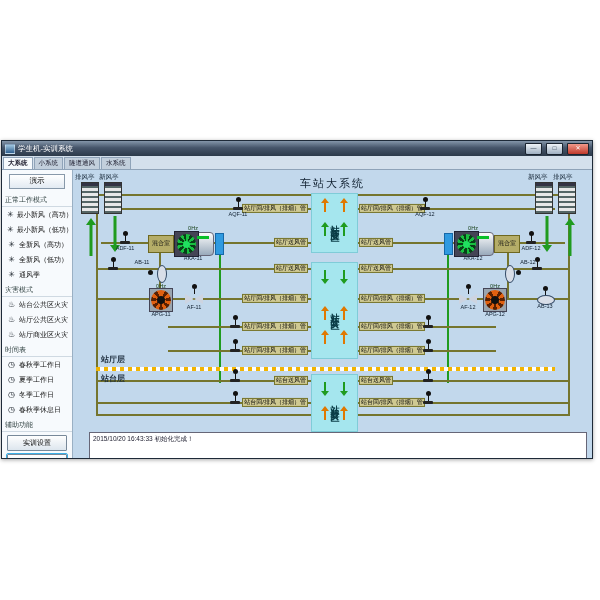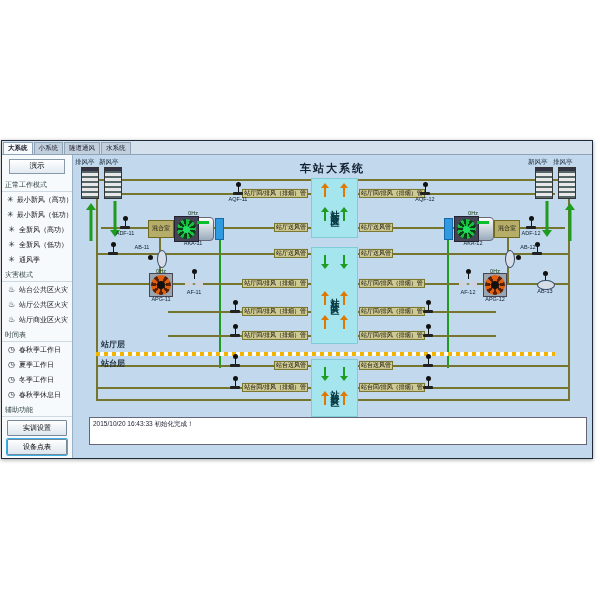--- a/index.html
+++ b/index.html
@@ -15,21 +15,21 @@
   .tab.active{background:#f6fafd;font-weight:bold;}
   .content{flex:1;display:flex;overflow:hidden;}
   .sidebar{width:70px;background:#f7fafd;border-right:1px solid #9ab0c4;overflow:hidden;flex:0 0 auto;}
   .demo-btn{display:block;width:54px;margin:4px auto 3px;height:13px;font-size:7.5px;line-height:12px;text-align:center;background:linear-gradient(#ffffff,#e2eaf2);border:1px solid #8899aa;}
   .side-header{font-size:7px;color:#344;padding:3px 3px 1px;border-bottom:1px solid #cfd9e2;white-space:nowrap;}
   .side-item{display:flex;align-items:center;gap:3px;height:15px;padding-left:5px;color:#111;font-size:7px;white-space:nowrap;}
   .side-icon{font-size:8px;line-height:8px;width:9px;text-align:center;color:#101820;}
   .side-btn{display:block;width:58px;margin:3px auto;height:14px;font-size:7px;text-align:center;line-height:13px;background:linear-gradient(#fefefe,#dde6ee);border:1px solid #778899;border-radius:1px;white-space:nowrap;}
   .side-btn.focused{outline:1px solid #3ab0e8;}
   .main{flex:1;position:relative;background:#c2d8ec;overflow:hidden;}
-  .diag-title{position:absolute;top:6px;left:0;right:0;text-align:center;font-size:11px;font-weight:bold;color:#102030;letter-spacing:2px;z-index:7;}
+  .diag-title{position:absolute;top:6px;left:0;right:0;text-align:center;font-size:11px;font-weight:normal;color:#102030;letter-spacing:2px;z-index:7;}
   .line{position:absolute;z-index:1;}
   .line.duct{background:#75752e;}
   .line.green{background:#1f9b1f;}
   .chip{position:absolute;transform:translateY(-55%);font-size:6px;line-height:1.2;background:#cfc992;border:1px solid #75752e;color:#000;padding:0 1px;white-space:nowrap;z-index:5;}
   .zone{position:absolute;background:#a5e6ee;border:1px solid #7fccd8;z-index:3;display:flex;align-items:center;justify-content:center;}
   .zone-label{writing-mode:vertical-rl;text-orientation:upright;font-size:9px;font-weight:bold;color:#083a44;letter-spacing:2px;}
   .dashline{position:absolute;height:4px;background:repeating-linear-gradient(90deg,#f2b400 0 4px,#fdfdfd 4px 8px);z-index:2;}
   .floor-label{position:absolute;font-size:8px;font-weight:bold;color:#1a2a3a;z-index:4;white-space:nowrap;}
   .pav-label{position:absolute;top:3px;font-size:6.5px;color:#102030;z-index:4;white-space:nowrap;}
   .tower{position:absolute;top:12px;width:16px;height:30px;border:1px solid #333;background:repeating-linear-gradient(#e8e8e8 0 3px,#566 3px 5px);box-shadow:inset 0 3px 0 #334;z-index:4;}
@@ -58,20 +58,27 @@
   .vlens{width:8px;height:16px;border:1px solid #334a66;border-radius:50%;background:#d8dee8;position:absolute;}
   .hlens{width:16px;height:8px;border:1px solid #334a66;border-radius:50%;background:#d8dee8;position:absolute;}
   .bt-tri{position:absolute;width:0;height:0;}
   .log-panel{position:absolute;left:16px;top:262px;width:496px;height:26px;background:#fff;border:1px solid #667;z-index:8;}
   .log-text{font-size:6.5px;color:#223;padding:2px 3px;white-space:nowrap;}
 </style>
 </head>
 <body>
 
 <div class="window">
+  <div class="titlebar">
+    <span class="title-icon"></span>
+    <span class="title-text">学生机-实训系统</span>
+    <span class="win-btn">—</span>
+    <span class="win-btn">□</span>
+    <span class="win-btn close">✕</span>
+  </div>
   <div class="tabbar" id="tabbar">
       <div class="tab active">大系统</div>
       <div class="tab">小系统</div>
       <div class="tab">隧道通风</div>
       <div class="tab">水系统</div>
     </div>
   <div class="content">
     <div class="sidebar" id="sidebar">
         <div class="demo-btn">演示</div>
         <div class="side-header">正常工作模式</div>

